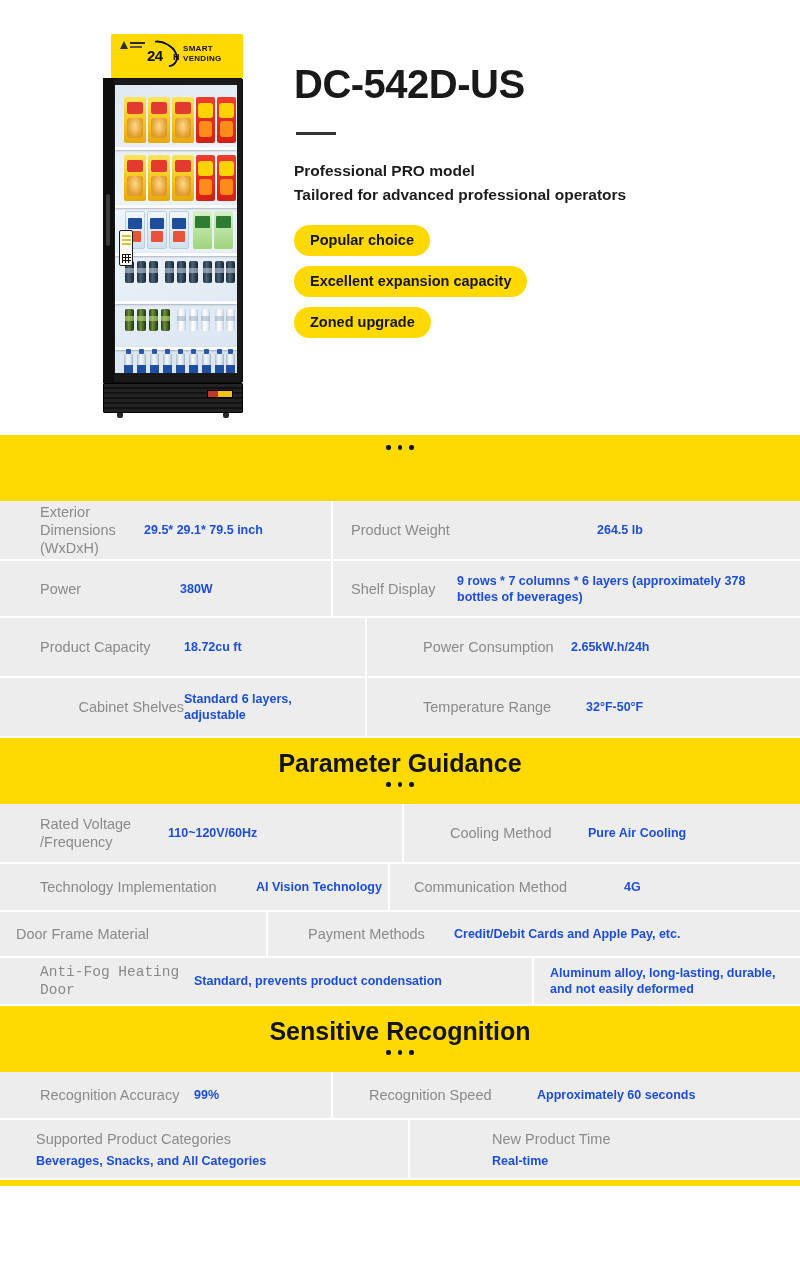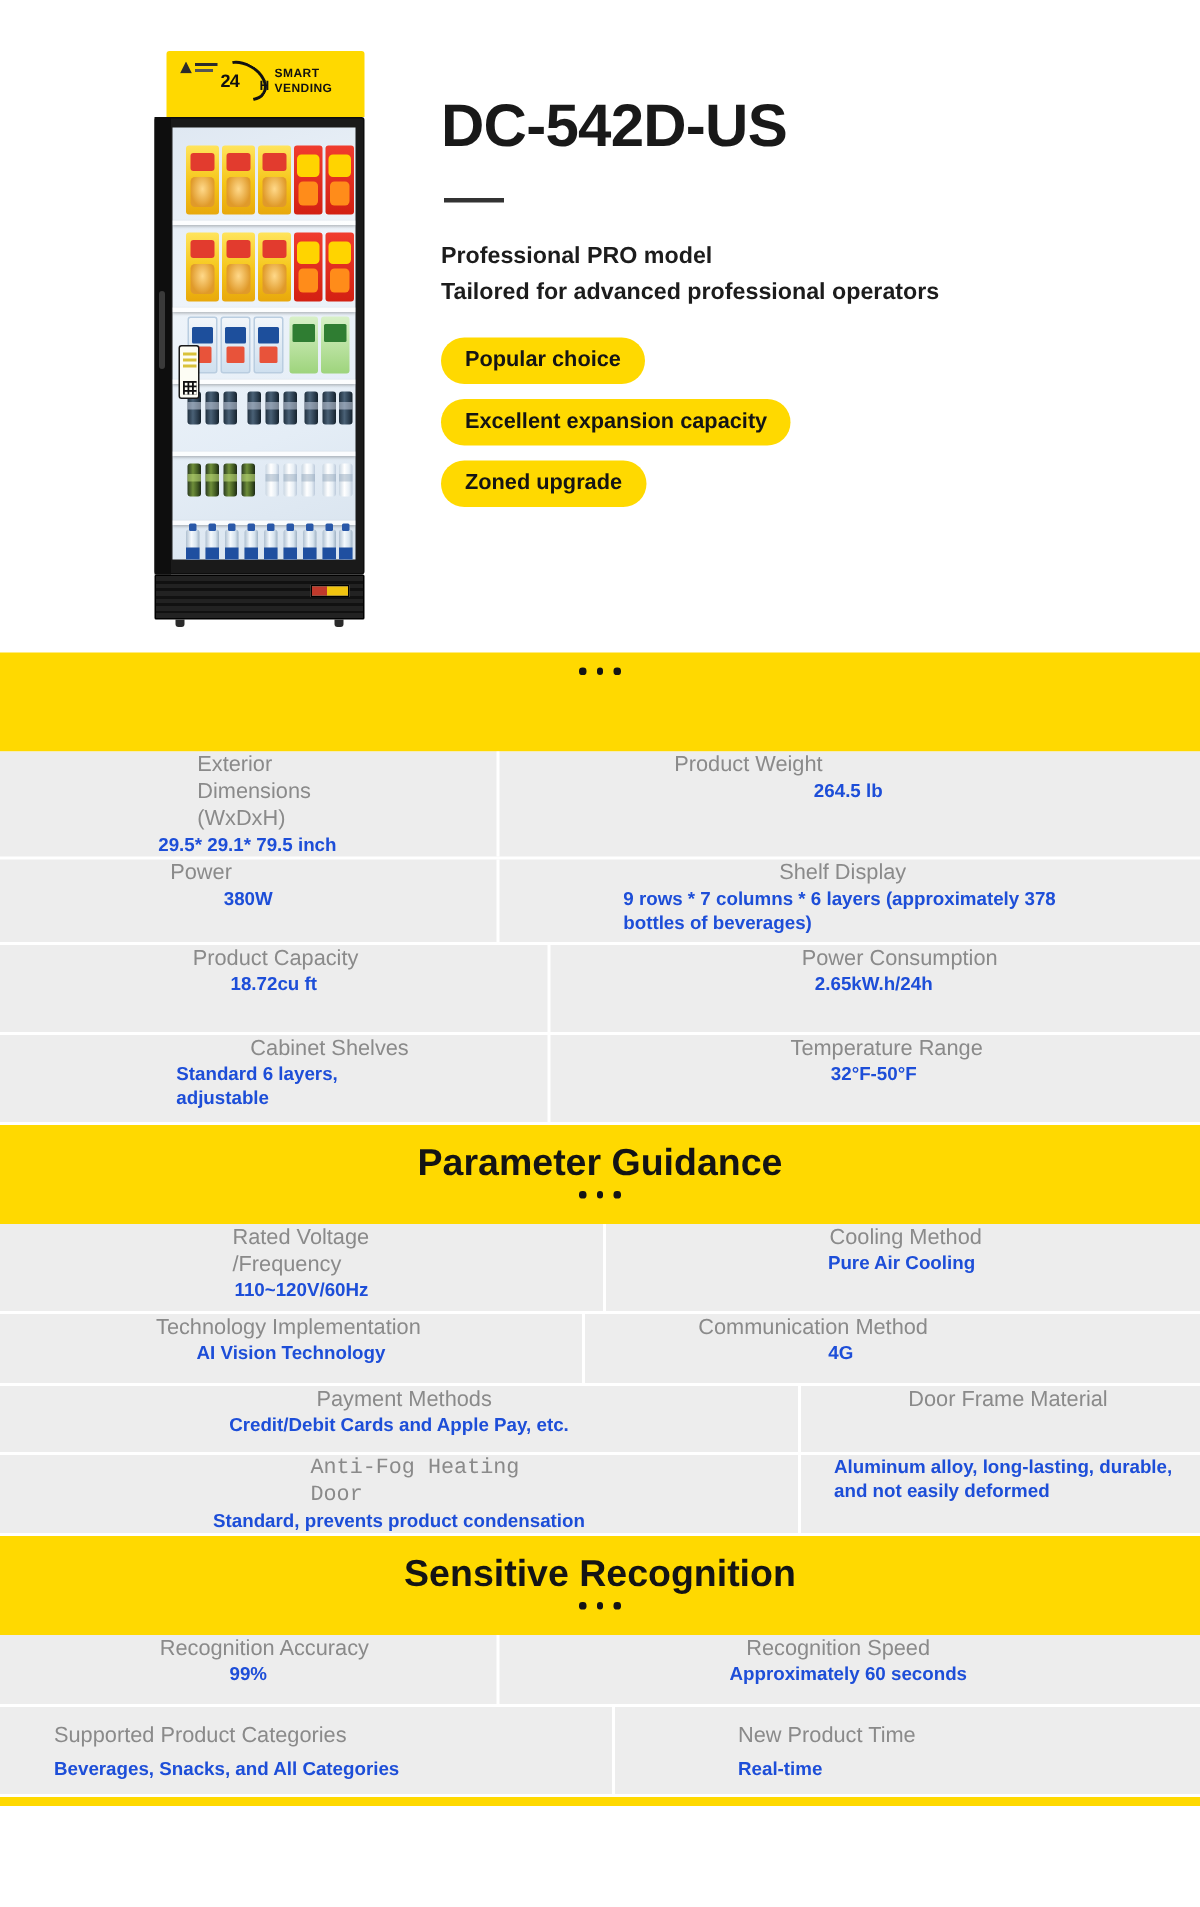--- a/index.html
+++ b/index.html
@@ -19,21 +19,21 @@
     position: absolute; left: 8px; top: 0; width: 132px; height: 44px;
     background: #FFD900; border-radius: 2px 2px 0 0;
     overflow: hidden;
   }
   .m-logo { position: absolute; left: 9px; top: 6px; width: 26px; height: 11px; }
   .m-logo .lm { position:absolute; left:0; top:1px; width:8px; height:8px; background:#2b2b2b;
                 clip-path: polygon(50% 0, 100% 100%, 0 100%); }
   .m-logo .lt { position:absolute; left:10px; top:2px; width:15px; height:2px; background:#2b2b2b; }
   .m-logo .lt2{ position:absolute; left:10px; top:6px; width:12px; height:1.5px; background:#555; }
   .m-24 {
-    position:absolute; left:36px; top:14px; font-size:12px; font-weight:bold;
+    position:absolute; left:36px; top:14px; font-size:15px; font-weight:bold;
     color:#111; letter-spacing:-0.5px; line-height:1;
   }
   .m-arc {
     position:absolute; left:34px; top:8px; width:34px; height:24px;
     border:2.5px solid #111; border-radius:50%;
     border-bottom-color:transparent; border-left-color:transparent;
     transform: rotate(30deg);
   }
   .m-h { position:absolute; left:62px; top:18px; font-size:9px; font-weight:bold; color:#111; }
   .m-smart {
@@ -129,21 +129,21 @@
     background:#FFD900; height:66px; position:relative;
     display:flex; flex-direction:column; align-items:center; justify-content:flex-start;
     padding-top:8px;
   }
   .sec-head h2 { font-size:25px; font-weight:bold; color:#141414; line-height:34px; }
   .dots { display:flex; gap:7px; margin-top:2px; }
   .dots i { width:4.5px; height:4.5px; background:#141414; border-radius:50%; display:block; }
 
   .rows { }
   .row { display:flex; background:#EDEDED; margin-bottom:2px; position:relative; }
-  .cell { display:flex; align-items:center; padding:0 4px; min-height:48px;flex-direction:column; }
+  .cell { display:flex; align-items:center; padding:0 4px; min-height:48px; }
   .cell + .cell { border-left:2px solid #ffffff; }
   .lab { color:#8a8a8a; font-size:14.5px; font-weight:normal; line-height:18px; }
   .val { color:#1d4ed8; font-size:12.5px; font-weight:bold; line-height:16px; }
   .stack { flex-direction:column; align-items:flex-start; justify-content:center; }
 
   .bottom-strip { height:6px; background:#FFD900; }
 </style>
 </head>
 <body>
 
@@ -370,26 +370,26 @@
           <span class="lab" style="width:252px; padding-left:36px;">Technology Implementation</span>
           <span class="val">AI Vision Technology</span>
         </div>
         <div class="cell" style="width:343px; min-height:46px;">
           <span class="lab" style="width:230px; padding-left:20px;">Communication Method</span>
           <span class="val">4G</span>
         </div>
       </div>
 
       <div class="row">
+        <div class="cell" style="width:266px; min-height:44px;">
+          <span class="lab" style="padding-left:12px;">Door Frame Material</span>
+        </div>
         <div class="cell" style="width:532px; min-height:44px;">
           <span class="lab" style="width:182px; padding-left:36px;">Payment Methods</span>
           <span class="val">Credit/Debit Cards and Apple Pay, etc.</span>
-        </div>
-        <div class="cell" style="width:266px; min-height:44px;">
-          <span class="lab" style="padding-left:12px;">Door Frame Material</span>
         </div>
       </div>
 
       <div class="row">
         <div class="cell" style="width:532px; min-height:46px;">
           <span class="lab" style="width:190px; padding-left:36px;font-family:Liberation Mono, monospace;">Anti-Fog Heating Door</span>
           <span class="val">Standard, prevents product condensation</span>
         </div>
         <div class="cell" style="width:266px; min-height:46px;">
           <span class="val" style="padding-left:12px; width:244px;">Aluminum alloy, long-lasting, durable, and not easily deformed</span>

